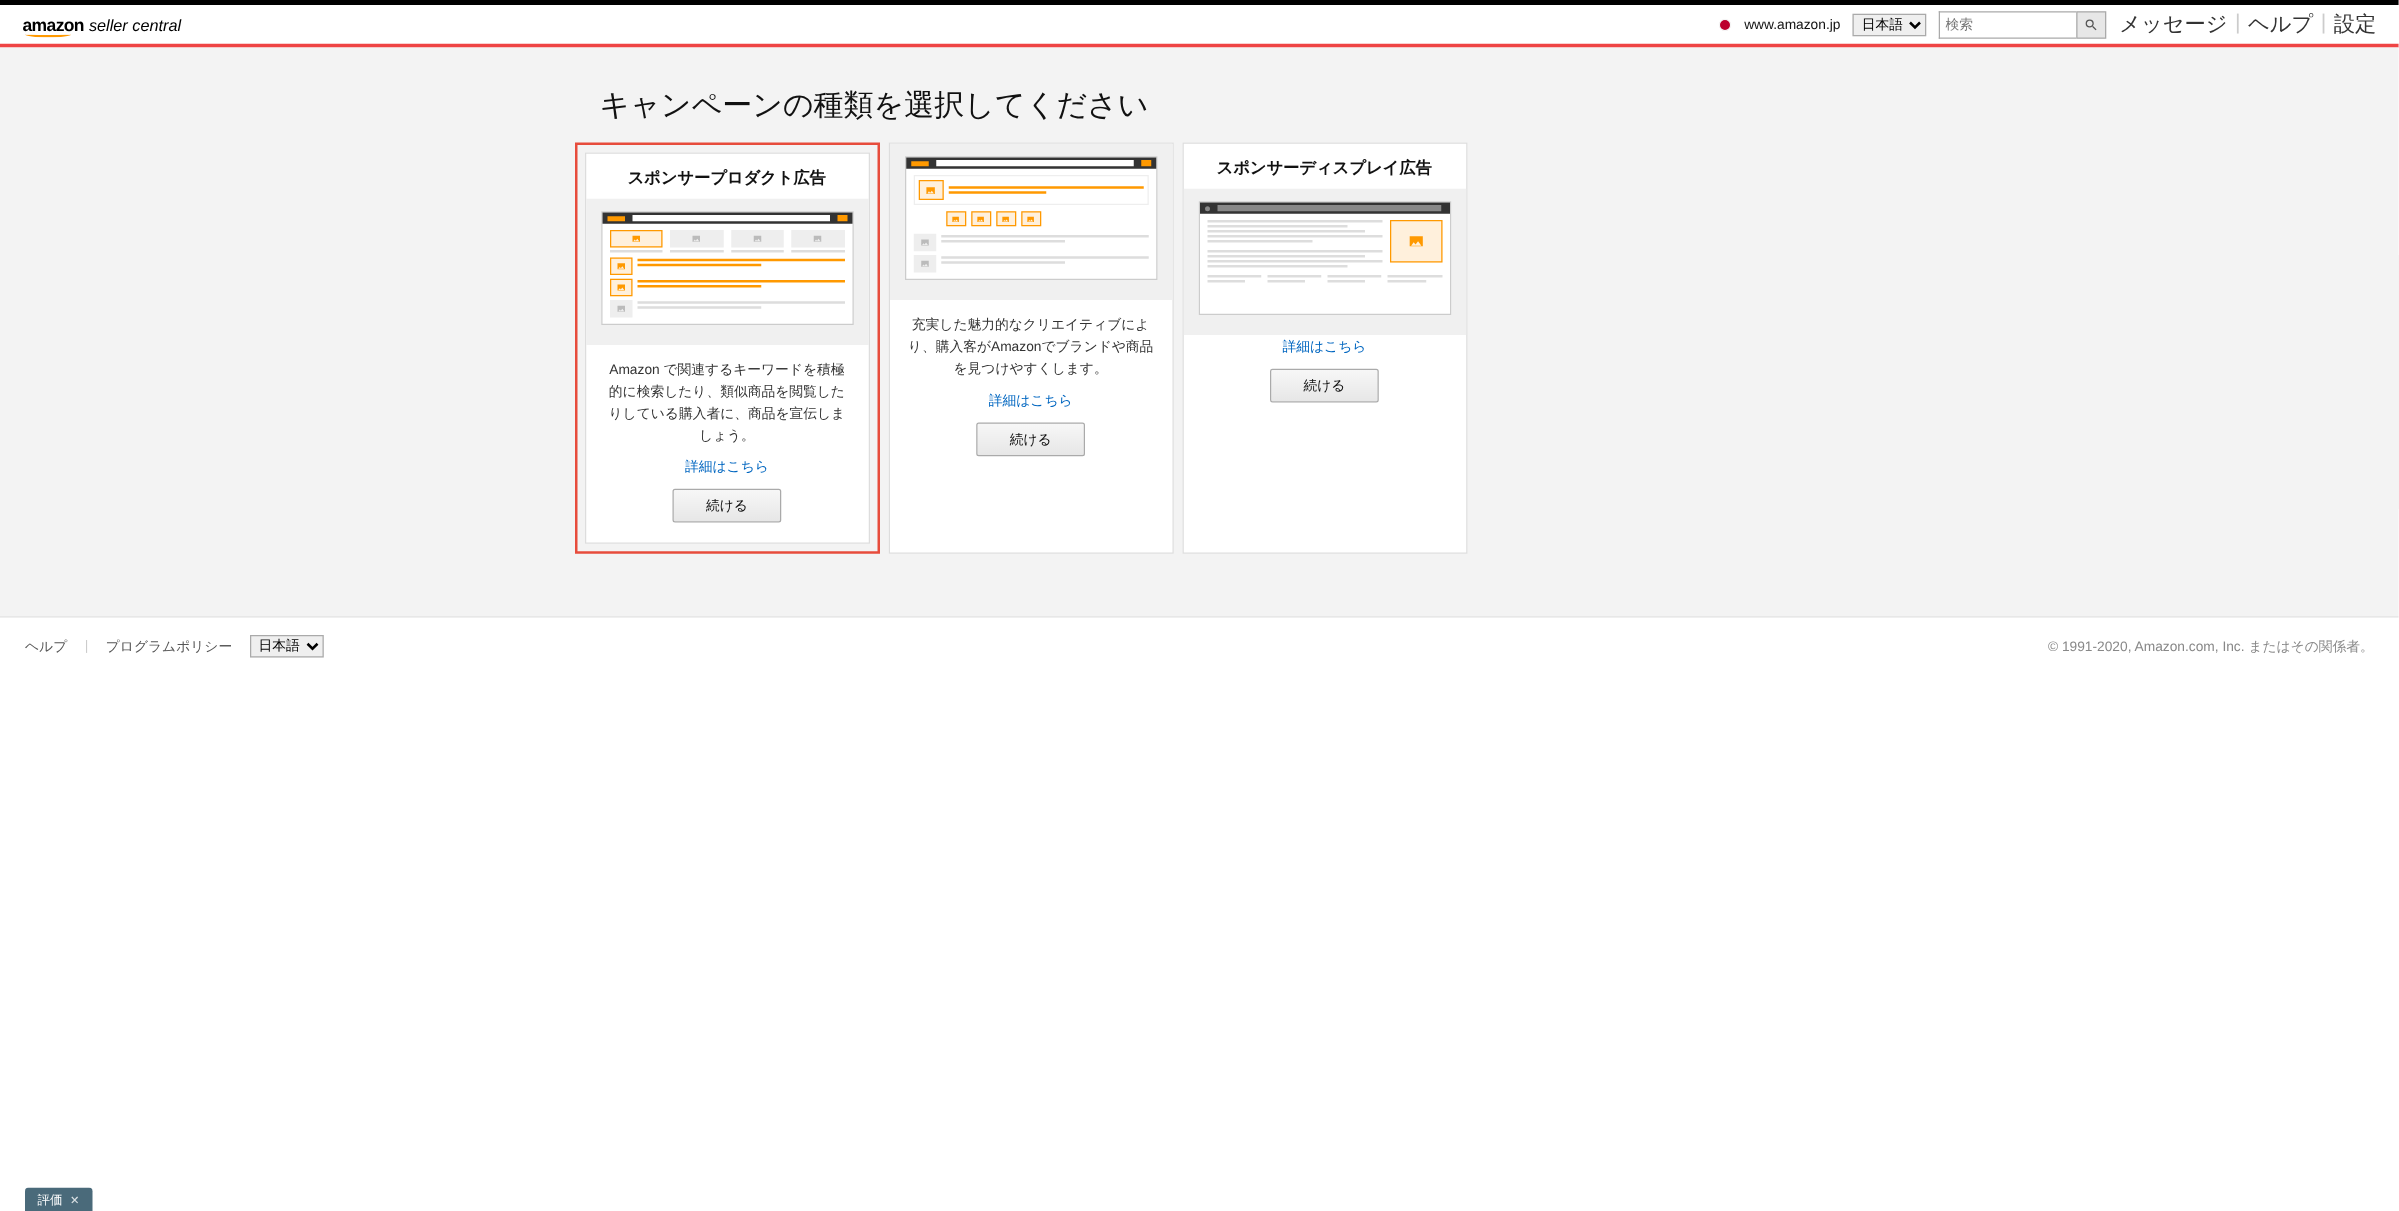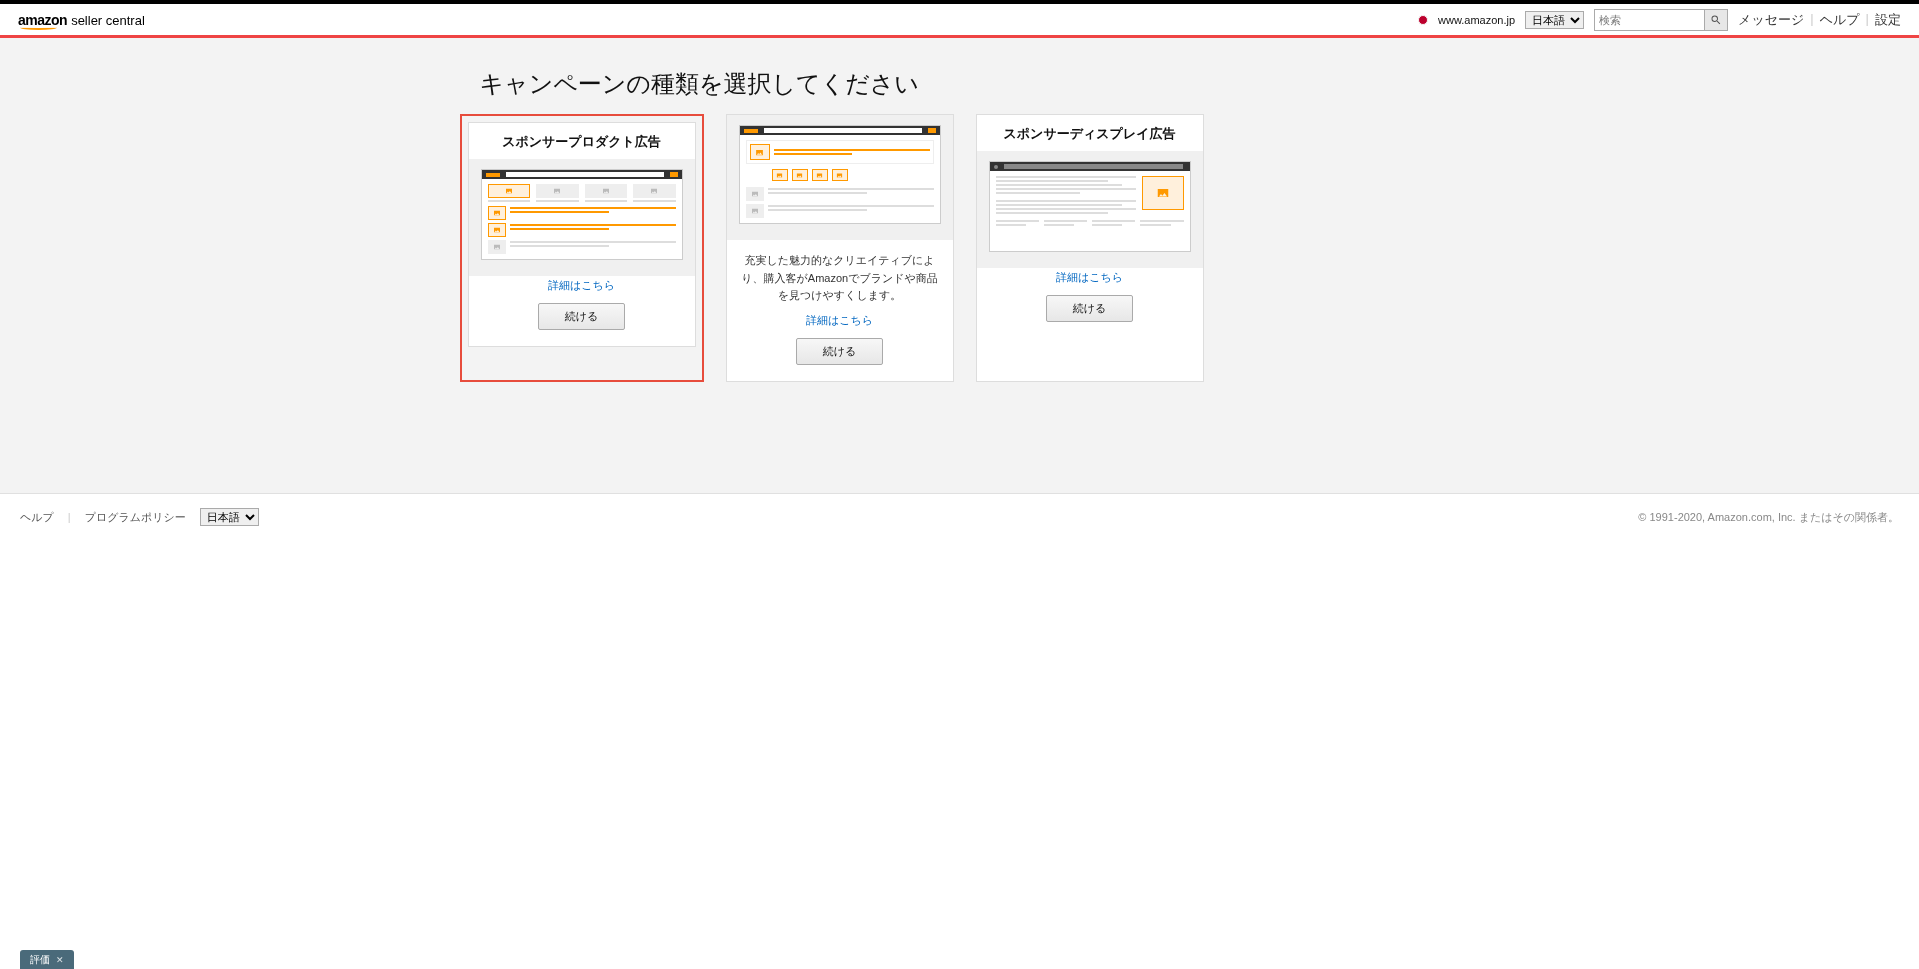--- a/index.html
+++ b/index.html
@@ -2,38 +2,38 @@
 <html><head>
 <meta charset="utf-8">
 <style>
 * { margin: 0; padding: 0; box-sizing: border-box; }
 body { font-family: "Hiragino Sans", "Meiryo", Arial, sans-serif; background: #fff; color: #111; }
 .topbar-black { height: 4px; background: #000; }
 .header { background: #fff; border-bottom: 3px solid #ef4444; display: flex; align-items: center; padding: 6px 18px; height: 34px; }
 .logo { font-weight: bold; font-size: 14px; color: #000; margin-right: 20px; display: flex; align-items: baseline; }
 .logo-amazon { font-weight: 900; letter-spacing: -0.5px; position: relative; }
 .logo-amazon::after { content: ""; display: block; position: absolute; left: 2px; right: 10px; bottom: -2px; height: 3px; border-bottom: 2px solid #ff9900; border-radius: 0 0 50% 50%; }
-.logo-sc { font-weight: 400; margin-left: 4px; font-size: 13px; }
+.logo-sc { font-weight: 400; margin-left: 4px; font-size: 13px; font-style: italic; }
 .nav { display: flex; gap: 16px; font-size: 12px; color: #333; }
 .nav span { cursor: pointer; }
 .header-right { margin-left: auto; display: flex; align-items: center; gap: 10px; font-size: 11px; }
 .flag-dot { width: 10px; height: 10px; background: #bc002d; border-radius: 50%; display: inline-block; border: 1px solid #f5f5f5; }
 .lang-select, .footer-lang { font-size: 11px; padding: 1px 2px; border: 1px solid #aaa; background: #efefef; }
 .search-wrap { display: flex; }
 .search-input { width: 110px; height: 22px; font-size: 11px; padding: 2px 4px; border: 1px solid #aaa; border-right: none; }
 .search-btn { width: 24px; height: 22px; background: #e7e7e7; border: 1px solid #aaa; display: flex; align-items: center; justify-content: center; cursor: pointer; }
 .search-btn svg { width: 12px; height: 12px; fill: #555; }
-.hr-links { display: flex; align-items: flex-start; gap: 6px; font-size: 13px; color: #333; }
+.hr-links { display: flex; align-items: flex-start; gap: 6px; font-size: 17px; color: #333; }
 .hr-links span { cursor: pointer; }
 .hr-divider { color: #ccc; }
 
 .page-body { background: #f3f3f3; min-height: 455px; padding-bottom: 30px; }
 .content { max-width: 1000px; margin: 0 auto; padding-top: 30px; }
 .page-title { font-size: 24px; font-weight: 400; color: #111; text-align: left; margin-left: 20px; margin-bottom: 14px; }
-.cards { display: flex; gap: 22px; margin-left: 0; }
+.cards { display: flex; gap: 7px; margin-left: 0; }
 .highlight-box { border: 2px solid #e74c3c; padding: 6px; }
 .card { width: 228px; background: #fff; border: 1px solid #ddd; display: flex; flex-direction: column; }
 .card-title { font-size: 13px; font-weight: bold; text-align: center; padding: 10px 8px 8px; }
 .card-preview { background: #f0f0f0; padding: 10px 12px 16px; }
 .preview-box { background: #fff; border: 1px solid #ccc; }
 .preview-header { background: #333; height: 9px; display: flex; align-items: center; padding: 0 4px; gap: 3px; }
 .ph-dot { width: 4px; height: 4px; border-radius: 50%; background: #888; }
 .ph-logo { width: 14px; height: 4px; background: #ff9900; }
 .ph-search { flex: 1; height: 5px; background: #fff; margin: 0 3px; }
 .ph-btn { width: 8px; height: 5px; background: #ff9900; }
@@ -210,20 +210,21 @@
                       </div>
                       <div class="pv1-lines">
                         <div class="l"></div>
                         <div class="l short"></div>
                       </div>
                     </div>
                 </div>
               </div>
             </div>
           </div>
+          <div class="card-desc">Amazon で関連するキーワードを積極的に検索したり、類似商品を閲覧したりしている購入者に、商品を宣伝しましょう。</div>
           <div class="card-link">詳細はこちら</div>
           <div class="card-btn-wrap"><button class="card-btn">続ける</button></div>
         </div>
       </div>
 
       <div class="card">
         <div class="card-preview">
           <div class="preview-box">
             <div class="preview-header">
               <span class="ph-logo"></span>

